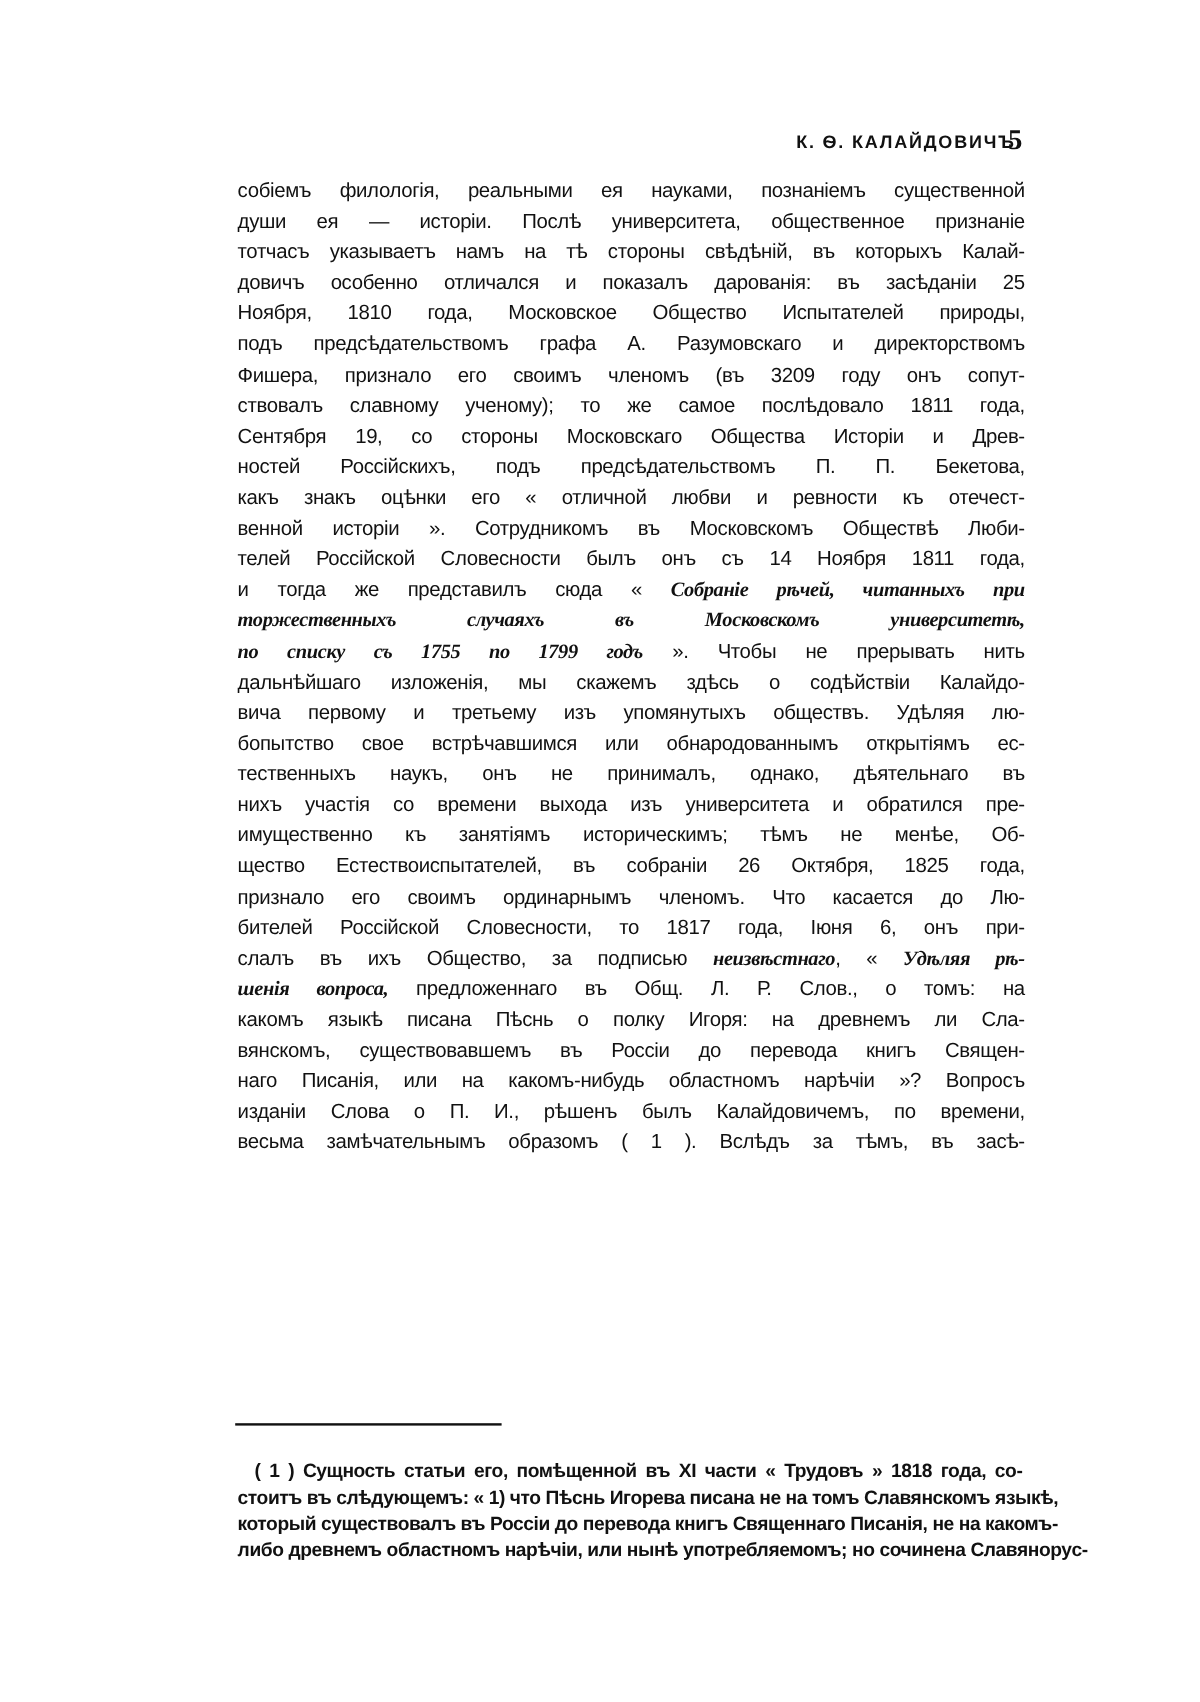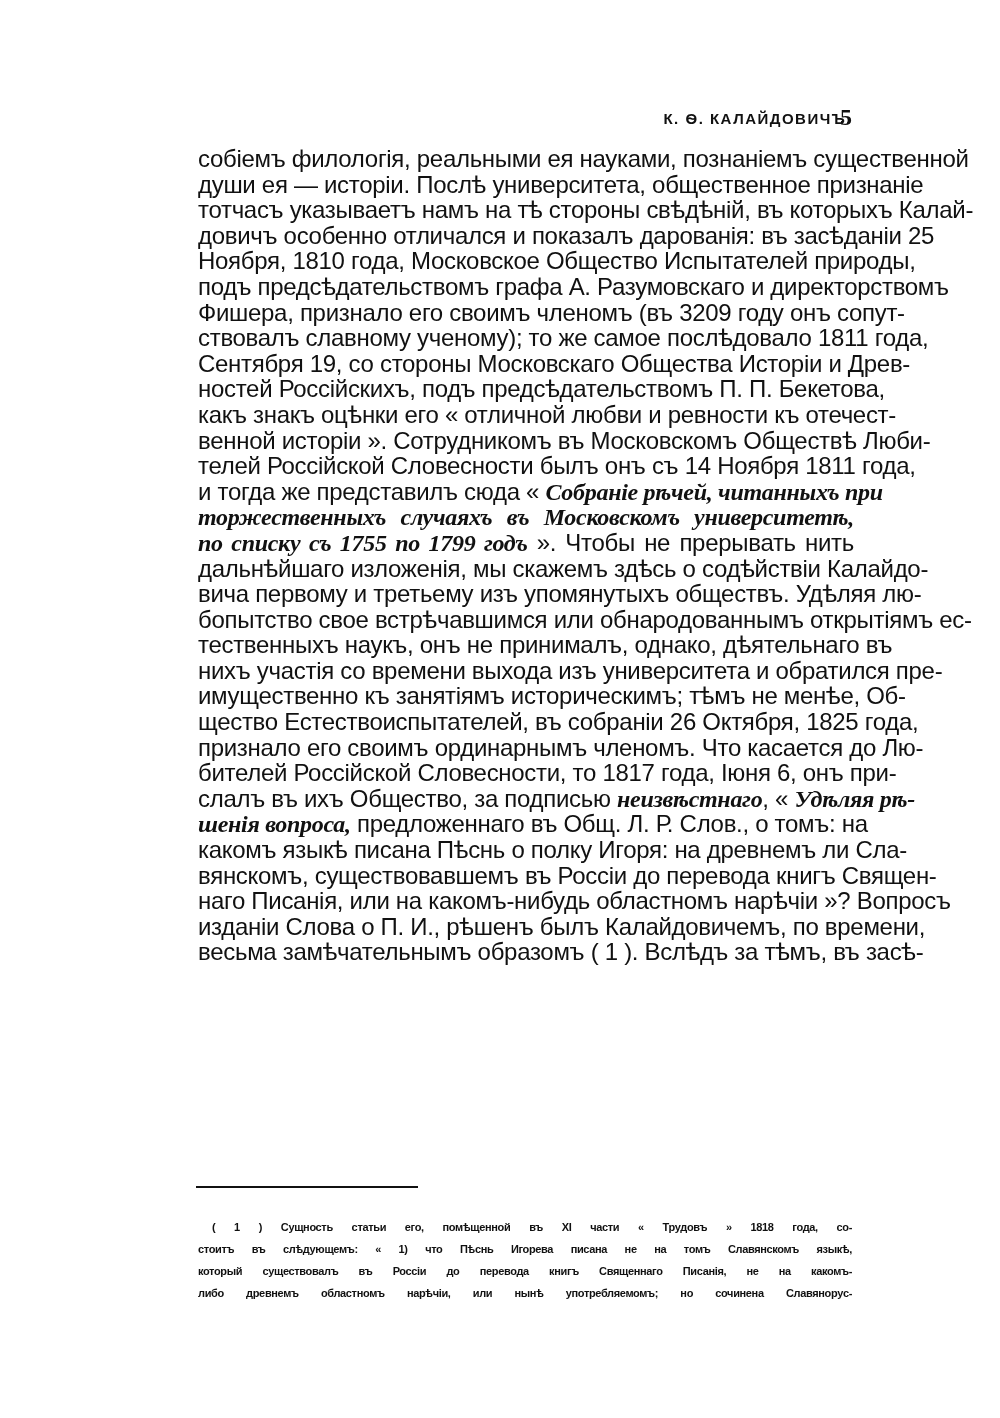--- a/index.html
+++ b/index.html
@@ -48,21 +48,21 @@
     .body-text {
       position: absolute;
       top: 146px;
       left: 198px;
       width: 656px;
     }
     .line {
       display: block;
       height: 25.6px;
       line-height: 25.6px;
-      font-size: 24px;
+      font-size: 17px;
       text-align: justify;
       text-align-last: justify;
       white-space: nowrap;
       font-family: "Liberation Sans Narrow", "Liberation Sans", "DejaVu Sans", sans-serif;
       font-stretch: condensed;
       letter-spacing: -0.3px;
     }
     .line.last {
       text-align-last: justify;
     }
@@ -83,21 +83,21 @@
     .footnotes {
       position: absolute;
       top: 1216px;
       left: 198px;
       width: 654px;
     }
     .fn-line {
       display: block;
       height: 22px;
       line-height: 22px;
-      font-size: 11px;
+      font-size: 16px;
       font-weight: bold;
       text-align: justify;
       text-align-last: justify;
       white-space: nowrap;
       font-family: "Liberation Sans", "DejaVu Sans", sans-serif;
       letter-spacing: -0.35px;
     }
     .fn-line.indent { padding-left: 14px; }
   </style>
 </head>

